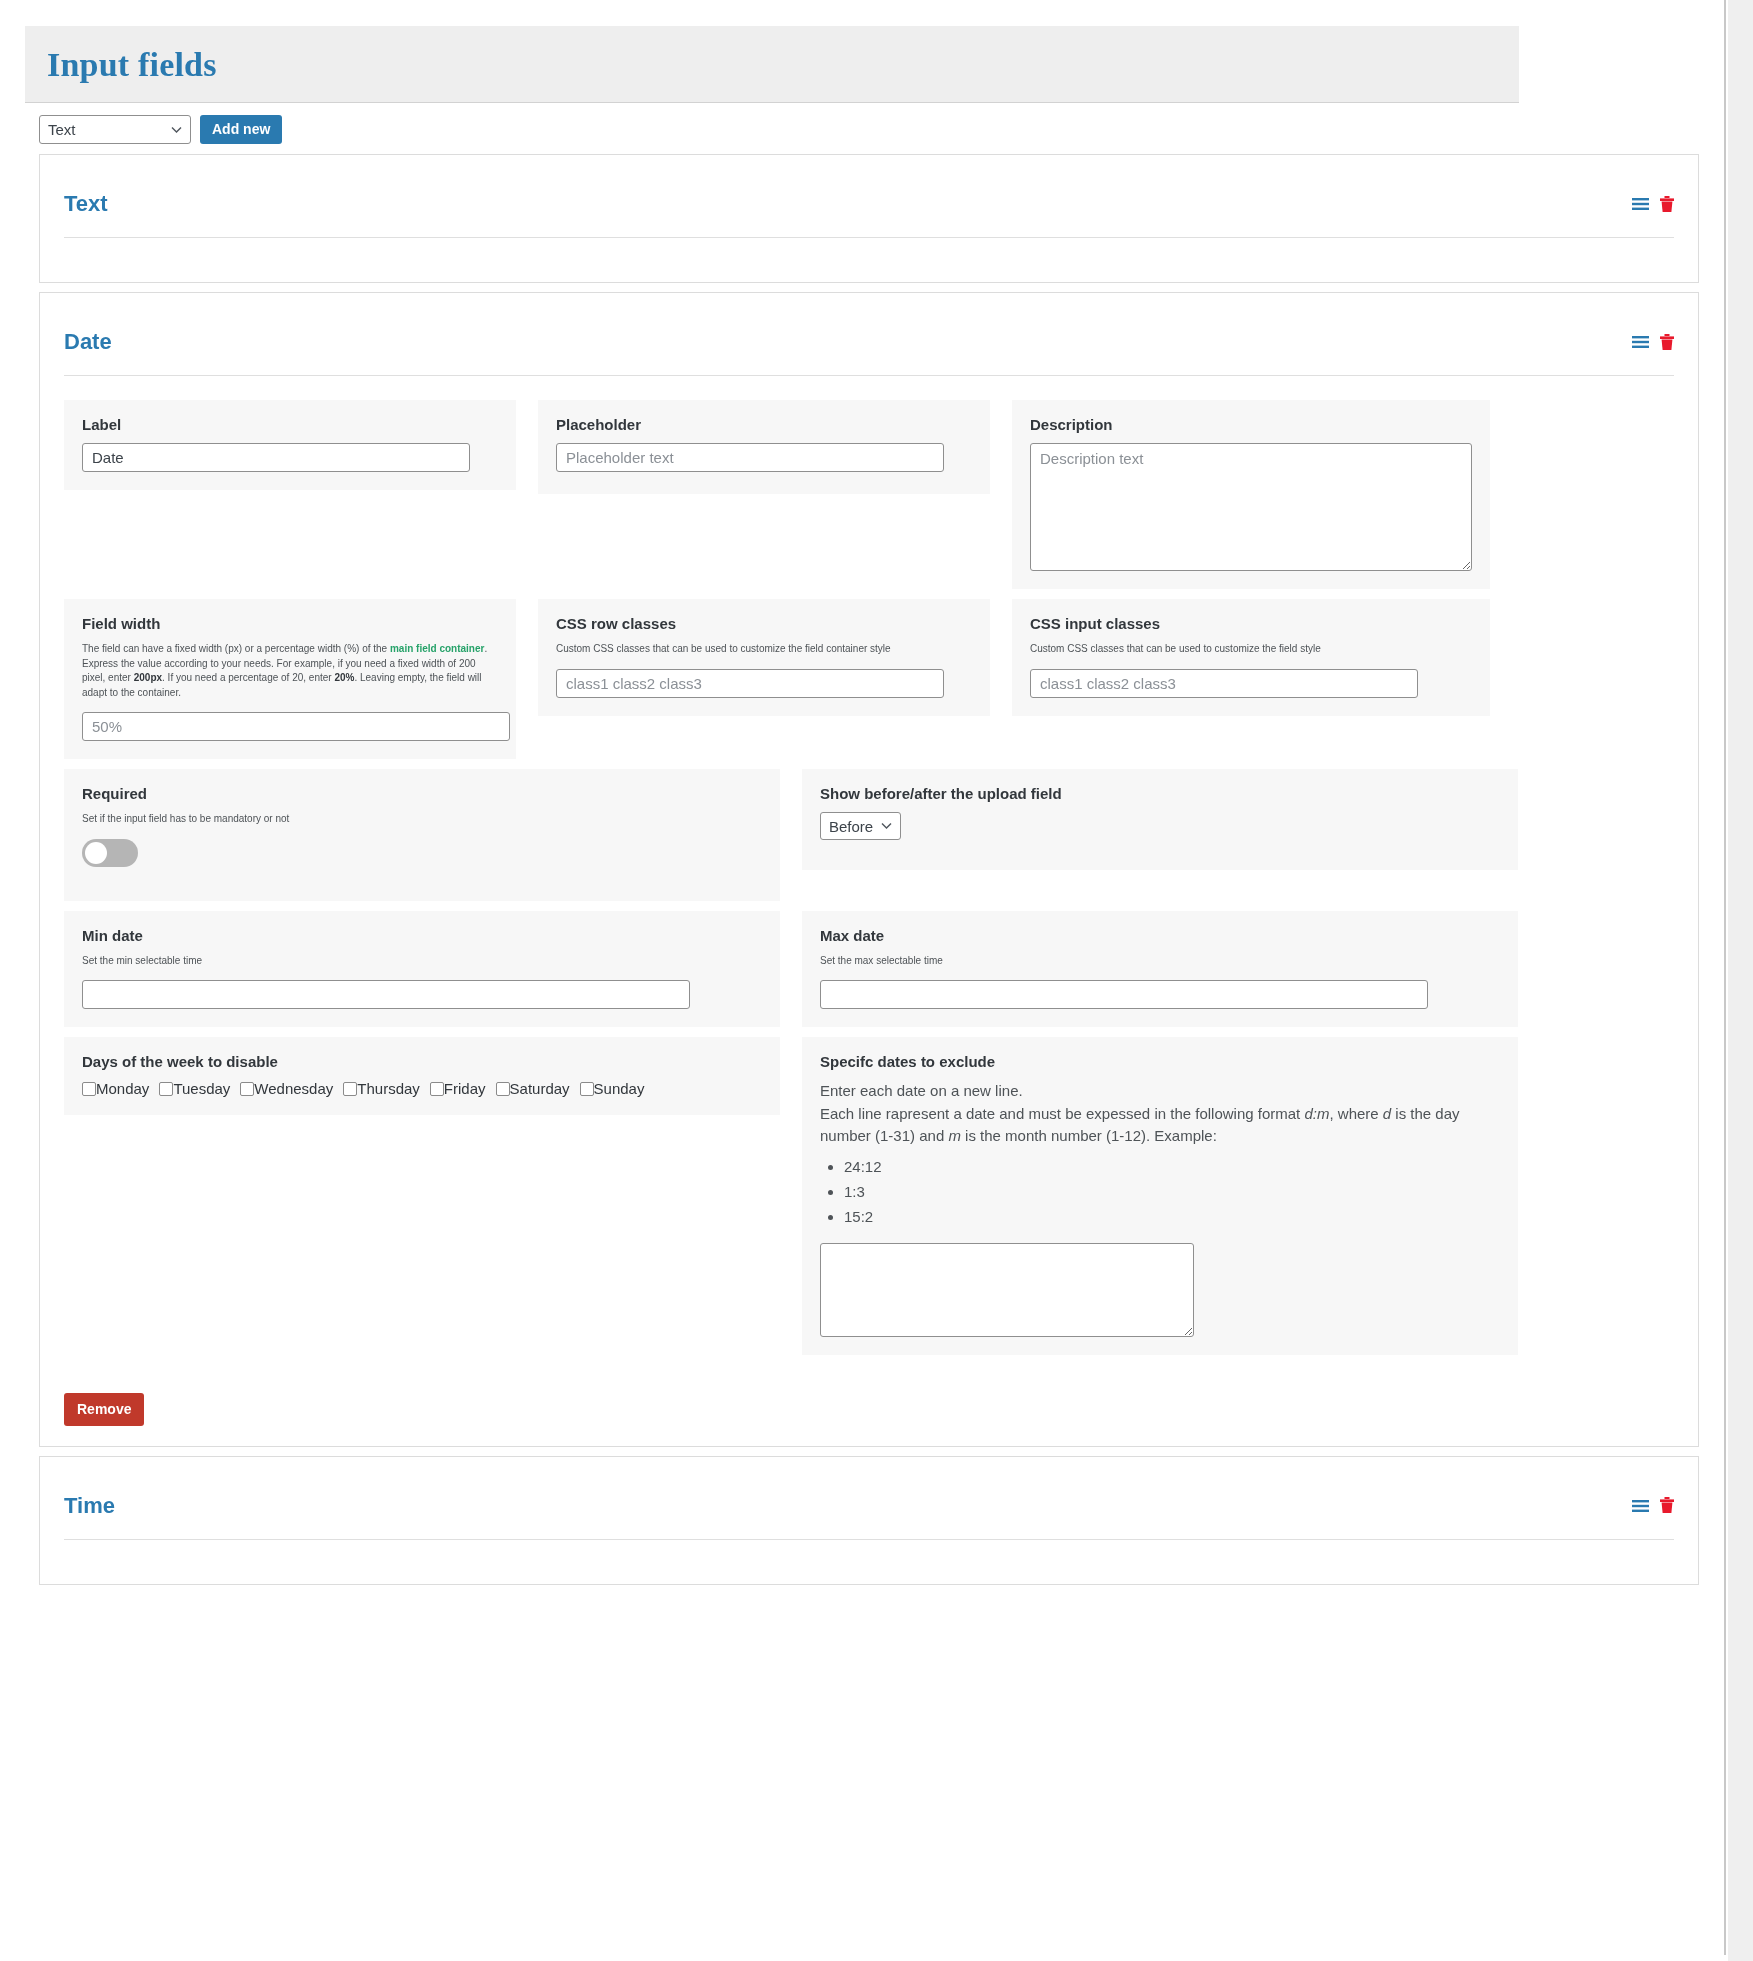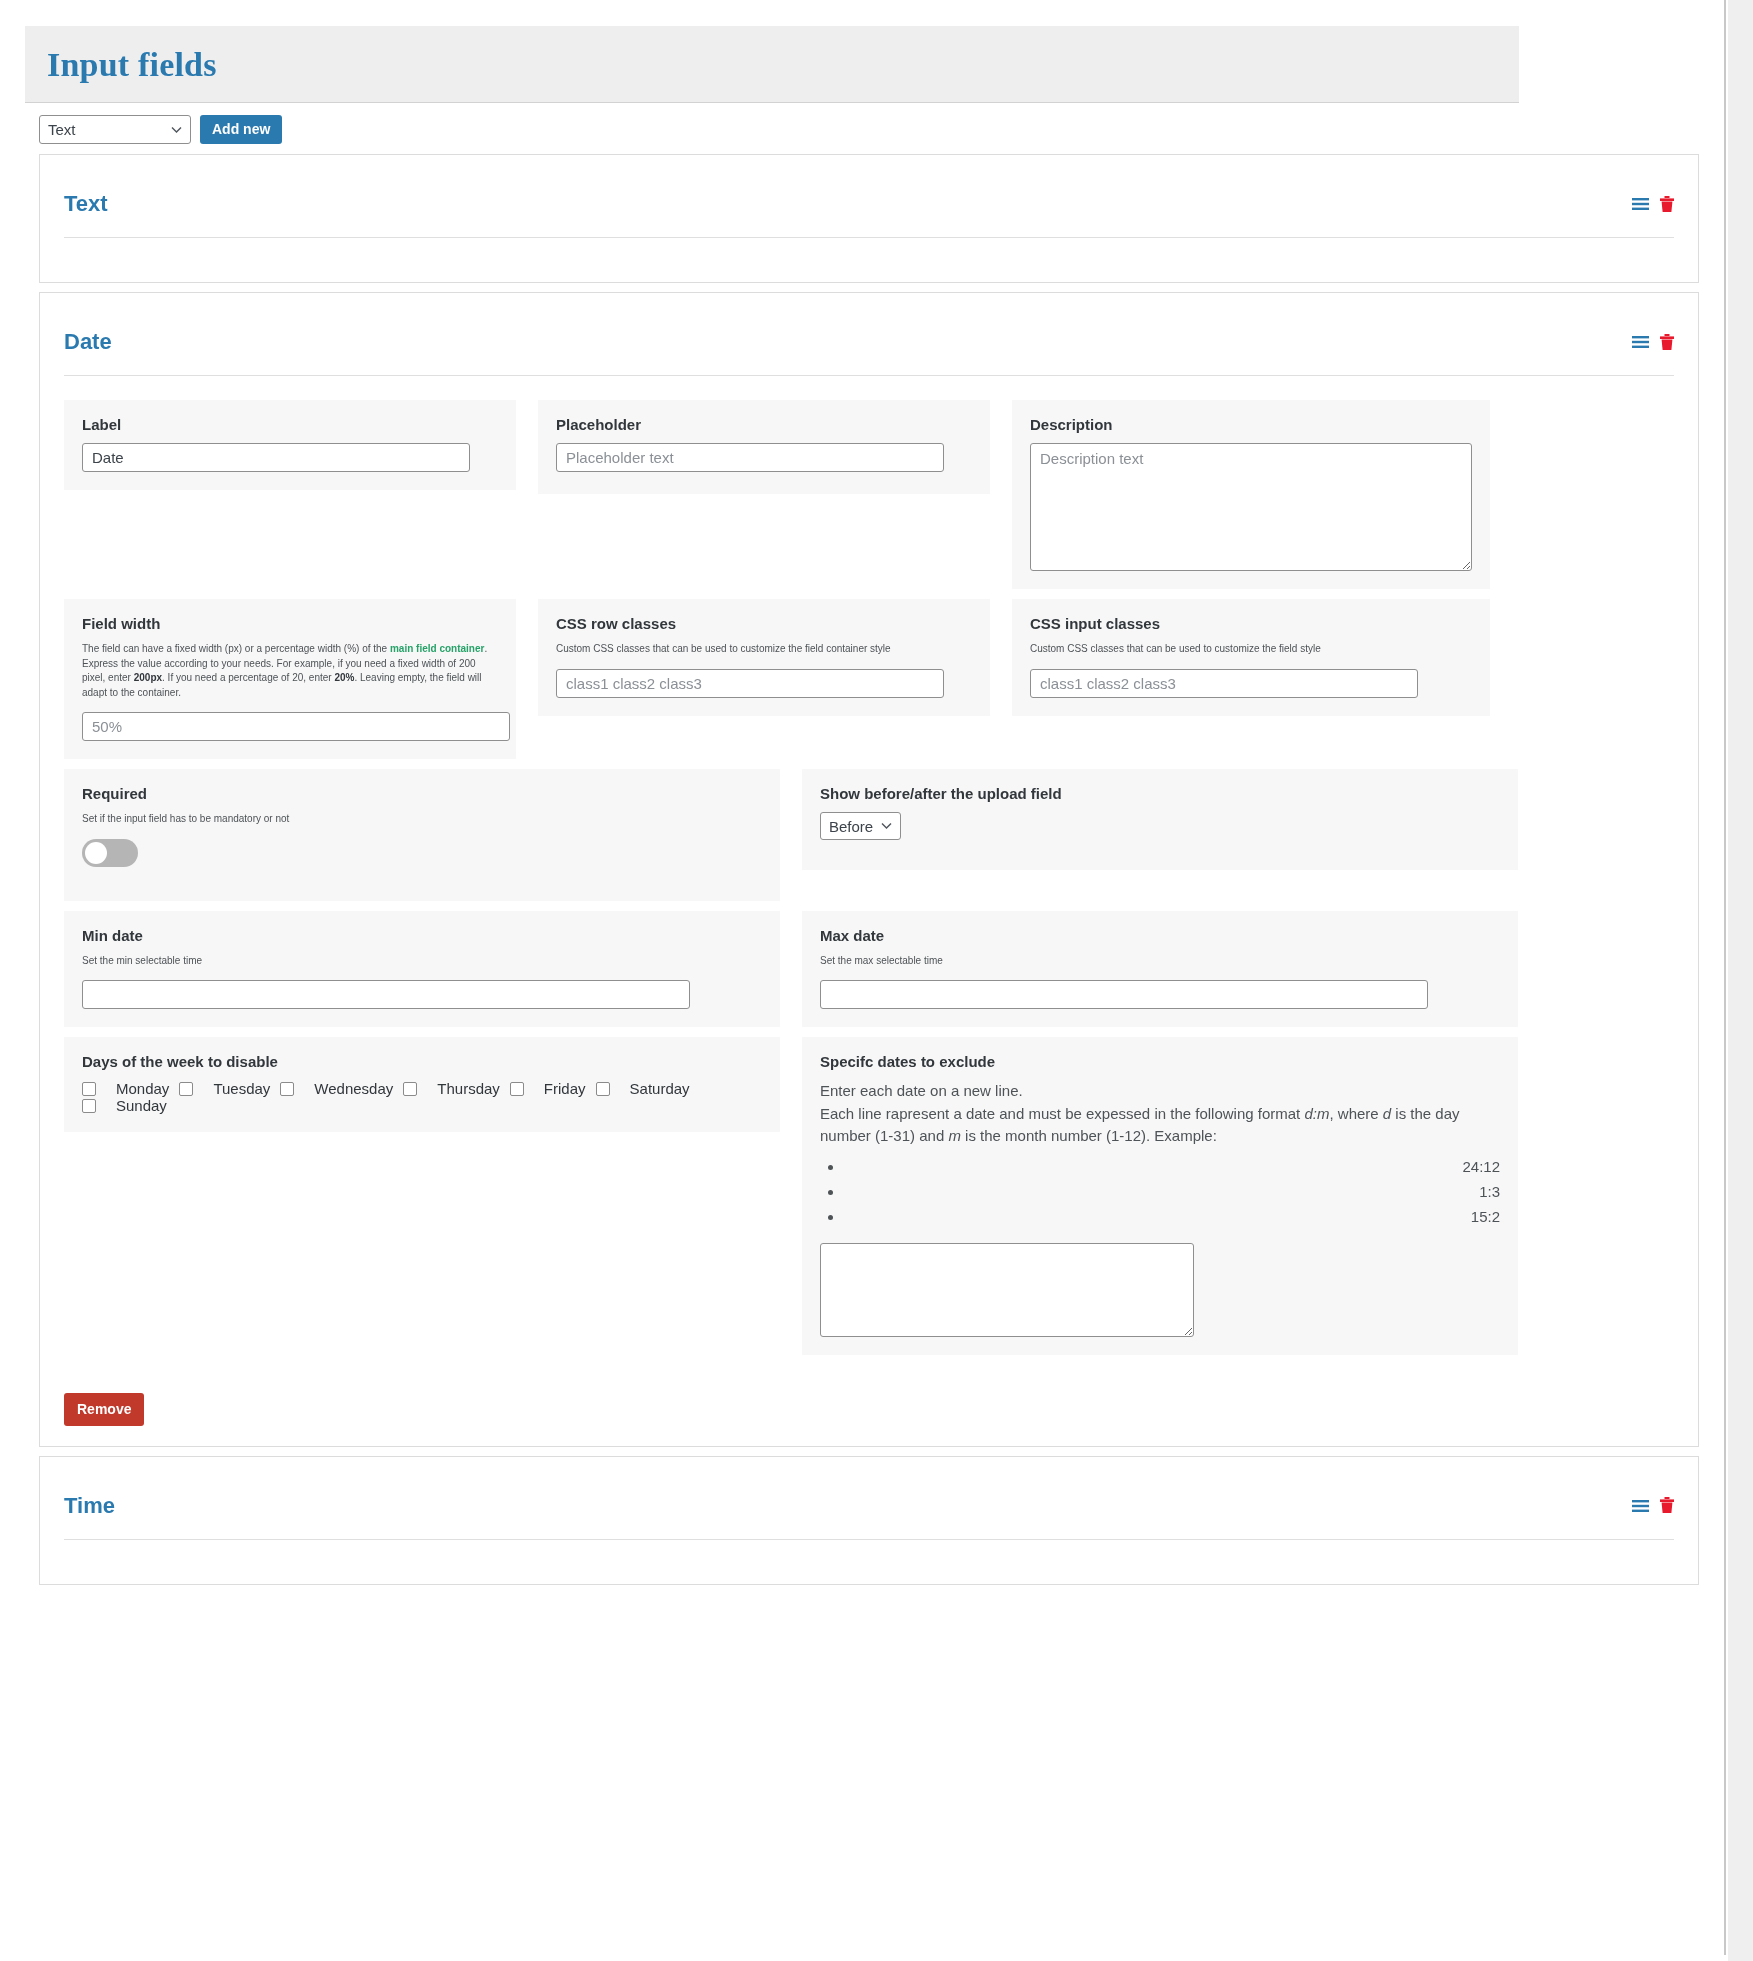--- a/index.html
+++ b/index.html
@@ -247,21 +247,21 @@
     display: flex;
     align-items: center;
     flex-wrap: wrap;
     gap: 0px;
     font-size: 15px;
     color: #32373c;
   }
   .day-item {
     display: inline-flex;
     align-items: center;
-    gap: 20px;
+    gap: 0;
     margin-right: 10px;
     cursor: pointer;
   }
   .cbox {
     width: 14px; height: 14px;
     border: 1px solid #8b8b8b;
     border-radius: 2px;
     background: #fff;
     display: inline-block;
     cursor: pointer;
@@ -271,21 +271,21 @@
   }
 
   .excl-lines { font-size: 15px; color: #4e5357; line-height: 1.5; margin-bottom: 6px; }
   .excl-lines i { font-style: italic; }
   .excl-ul {
     margin: 10px 0 18px 0;
     padding-left: 24px;
     font-size: 15px;
     color: #4e5357;
   }
-  .excl-ul li { margin-bottom: 8px; text-align: right; }
+  .excl-ul li { margin-bottom: 8px; }
   .c-excl .ta-input { width: 374px; height: 94px; }
 
   .btn-remove {
     background: #c0392b;
     color: #fff;
     border: none;
     border-radius: 3px;
     font-size: 14px;
     font-weight: bold;
     padding: 8px 13px 9px 13px;

